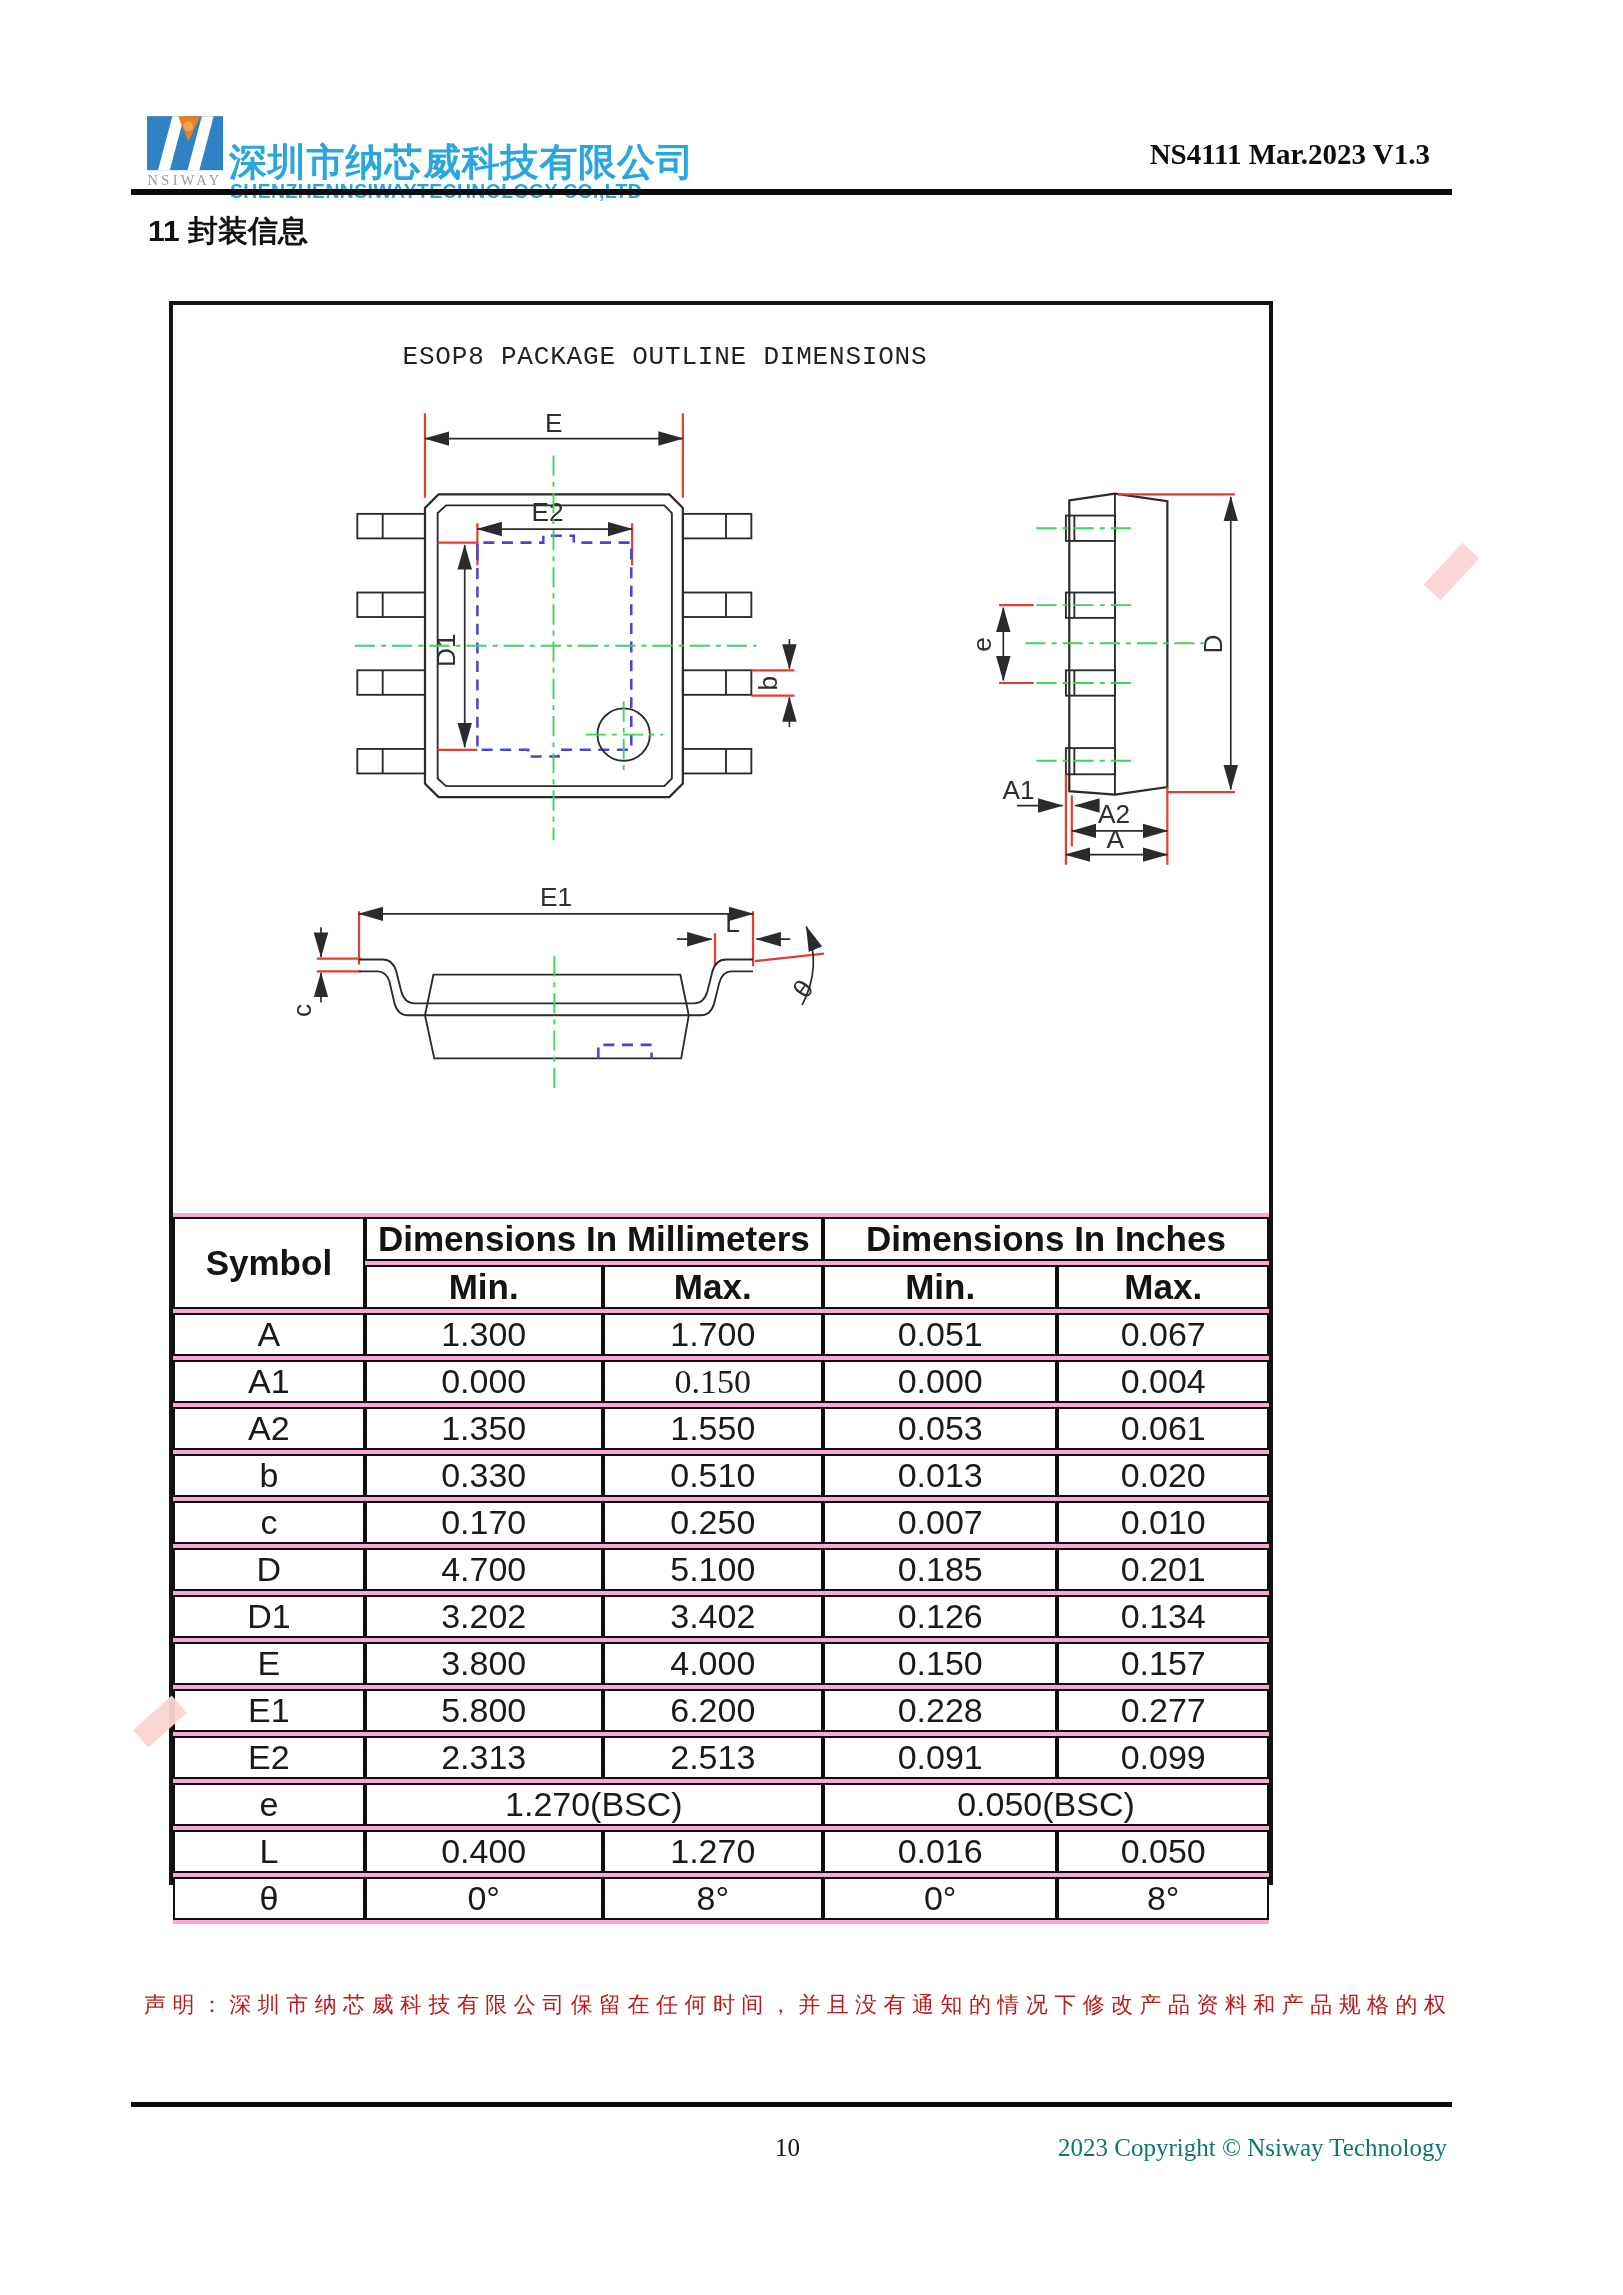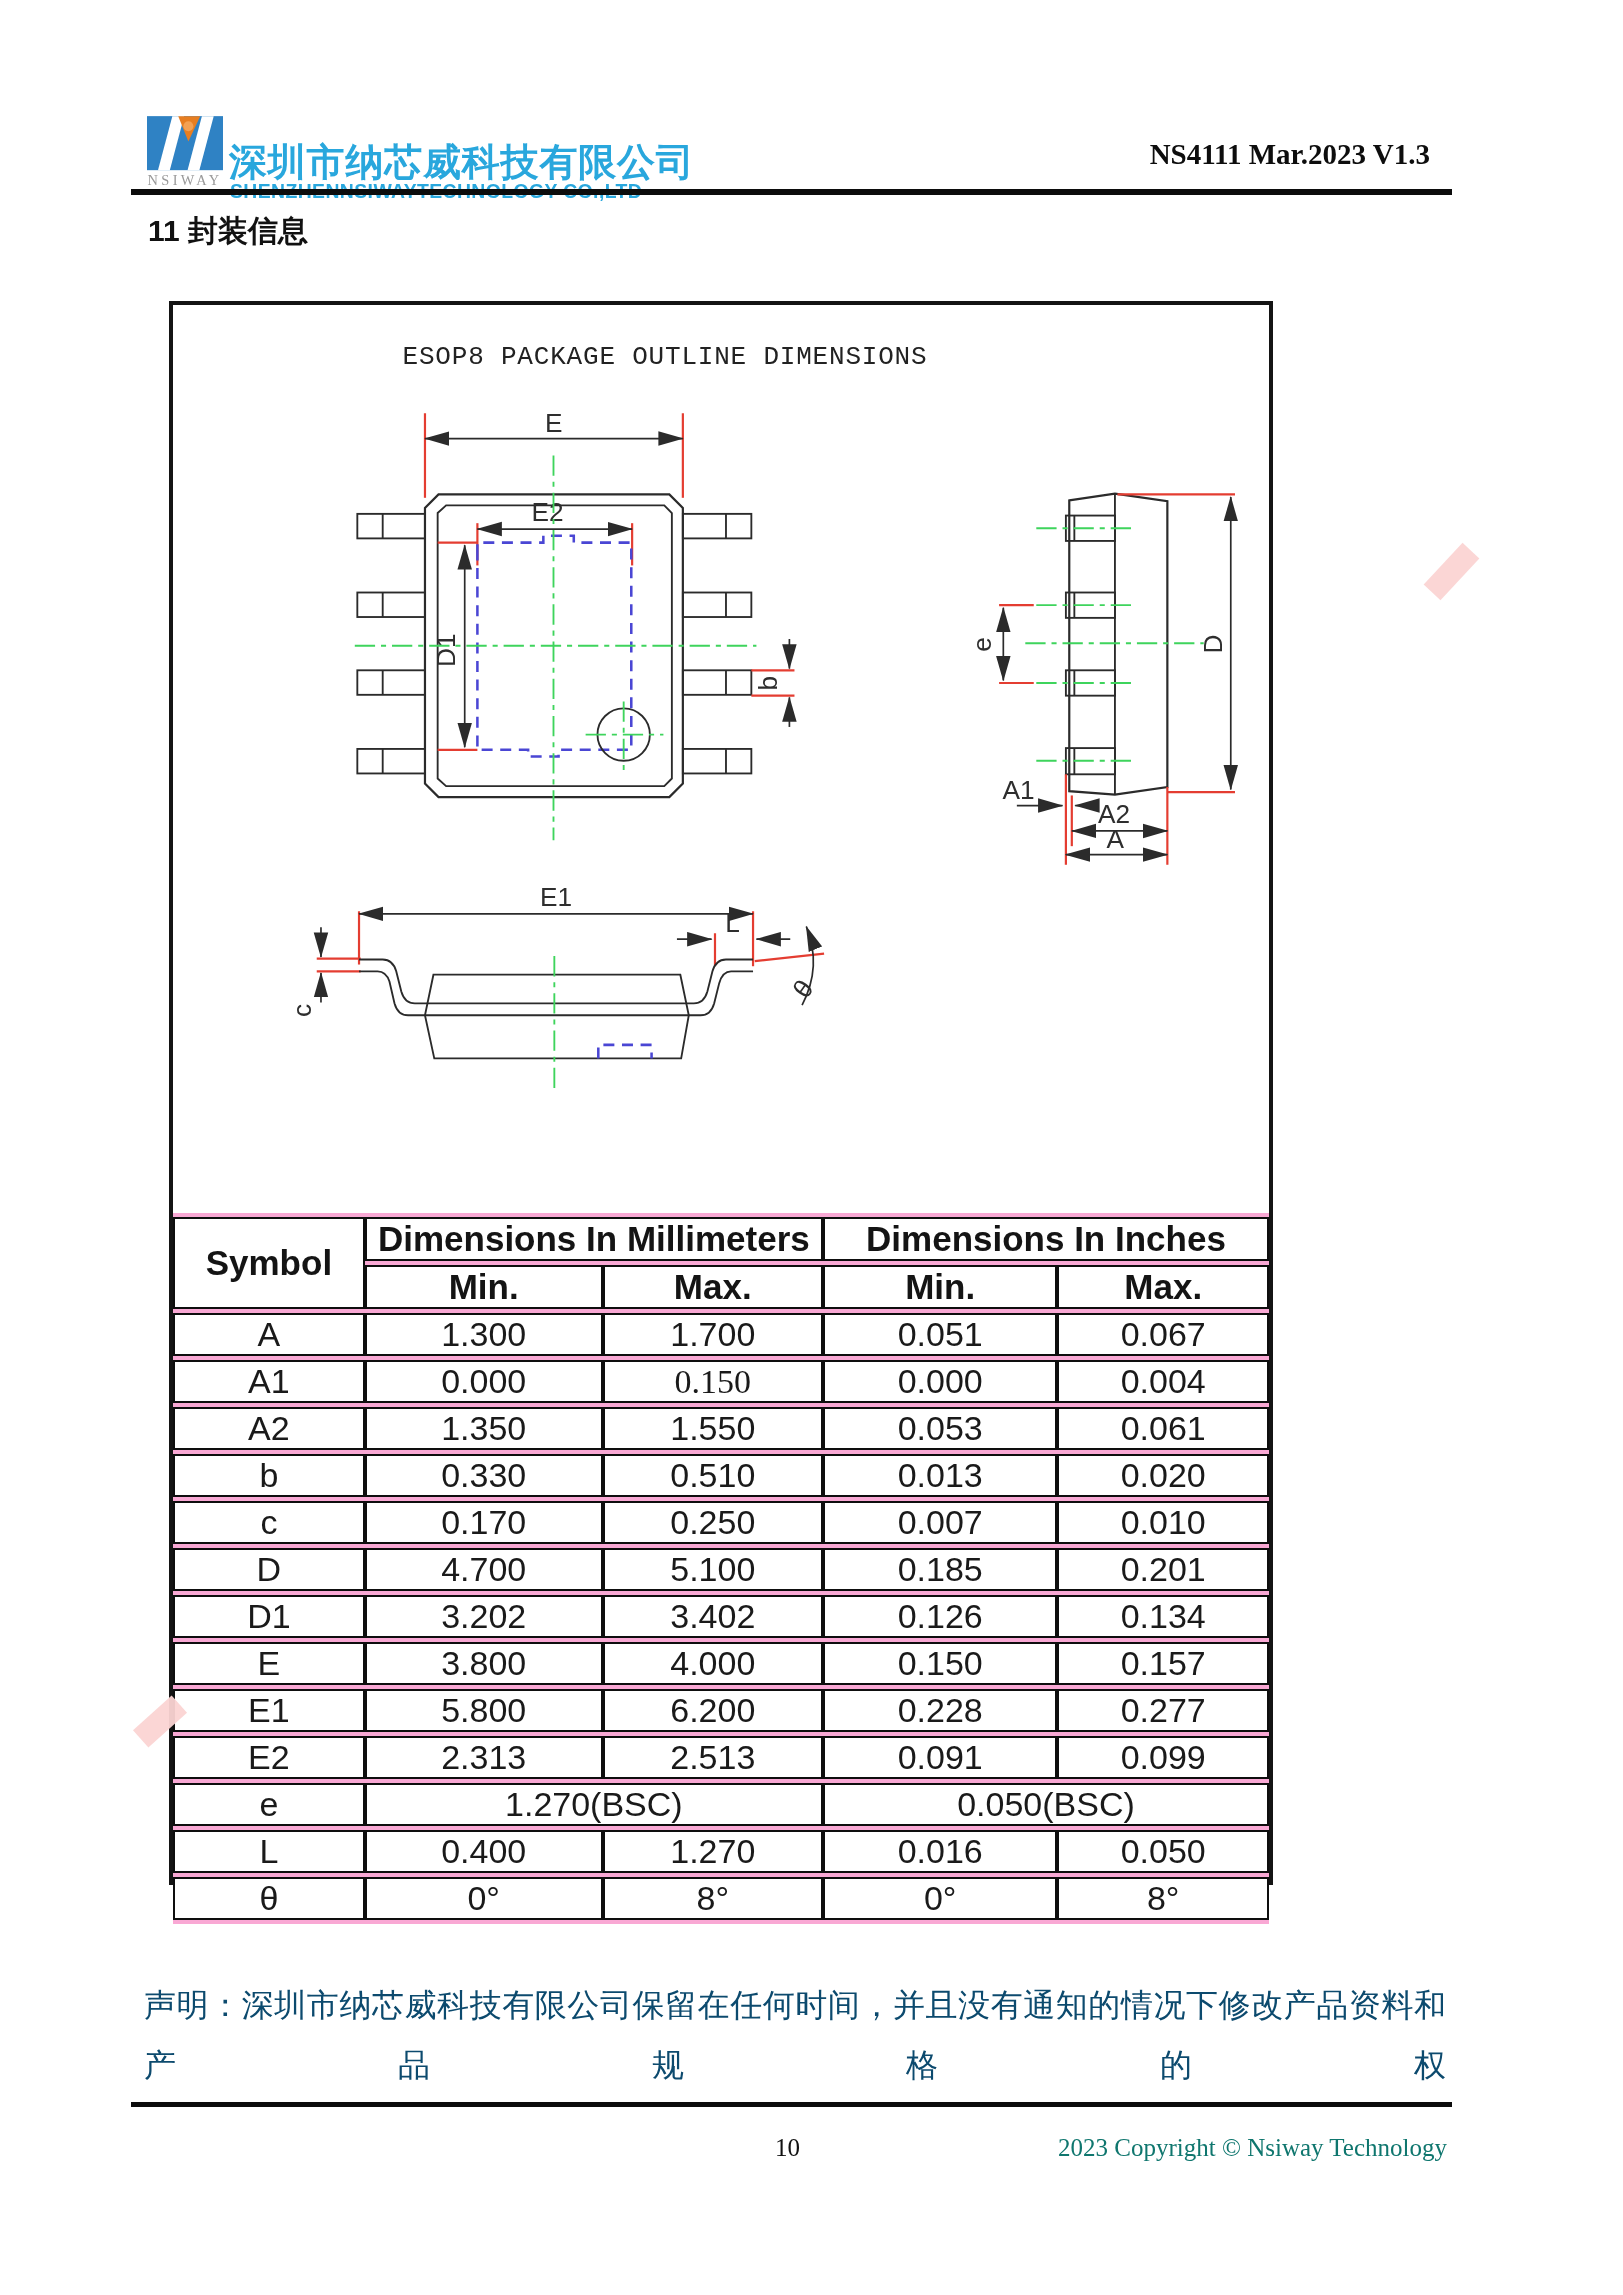--- a/index.html
+++ b/index.html
@@ -60,21 +60,21 @@
   table.dims th { font-size:35px; font-weight:700; color:#141414; }
   table.dims td { font-size:34px; font-weight:400; color:#1a1a1a; }
   tr.hdr1 th { height:42px; }
   tr.hdr2 th { height:44px; }
   tr.data td { height:39px; }
   td.serif-cell { font-family:"Liberation Serif", serif; font-size:36px; }
 
   
   .disclaimer {
     position:absolute; left:144px; top:1975px; width:1302px;
-    font-family:"Liberation Serif", serif; font-size:32px; color:#0c4a6e; line-height:60px;
+    font-family:"Liberation Serif", serif; font-size:22px; color:#b91c1c; line-height:60px;
   }
   .disclaimer .l1 { text-align:justify; text-align-last:justify; }
   .footer-rule { position:absolute; left:131px; top:2102px; width:1321px; height:5px; background:#0c0c0c; }
   .page-num {
     position:absolute; left:752px; top:2134px; width:71px; text-align:center;
     font-family:"Liberation Serif", serif; font-size:25px; color:#111;
   }
   .copyright {
     position:absolute; right:176px; top:2134px;
     font-family:"Liberation Serif", serif; font-size:25px; color:#0f766e;

